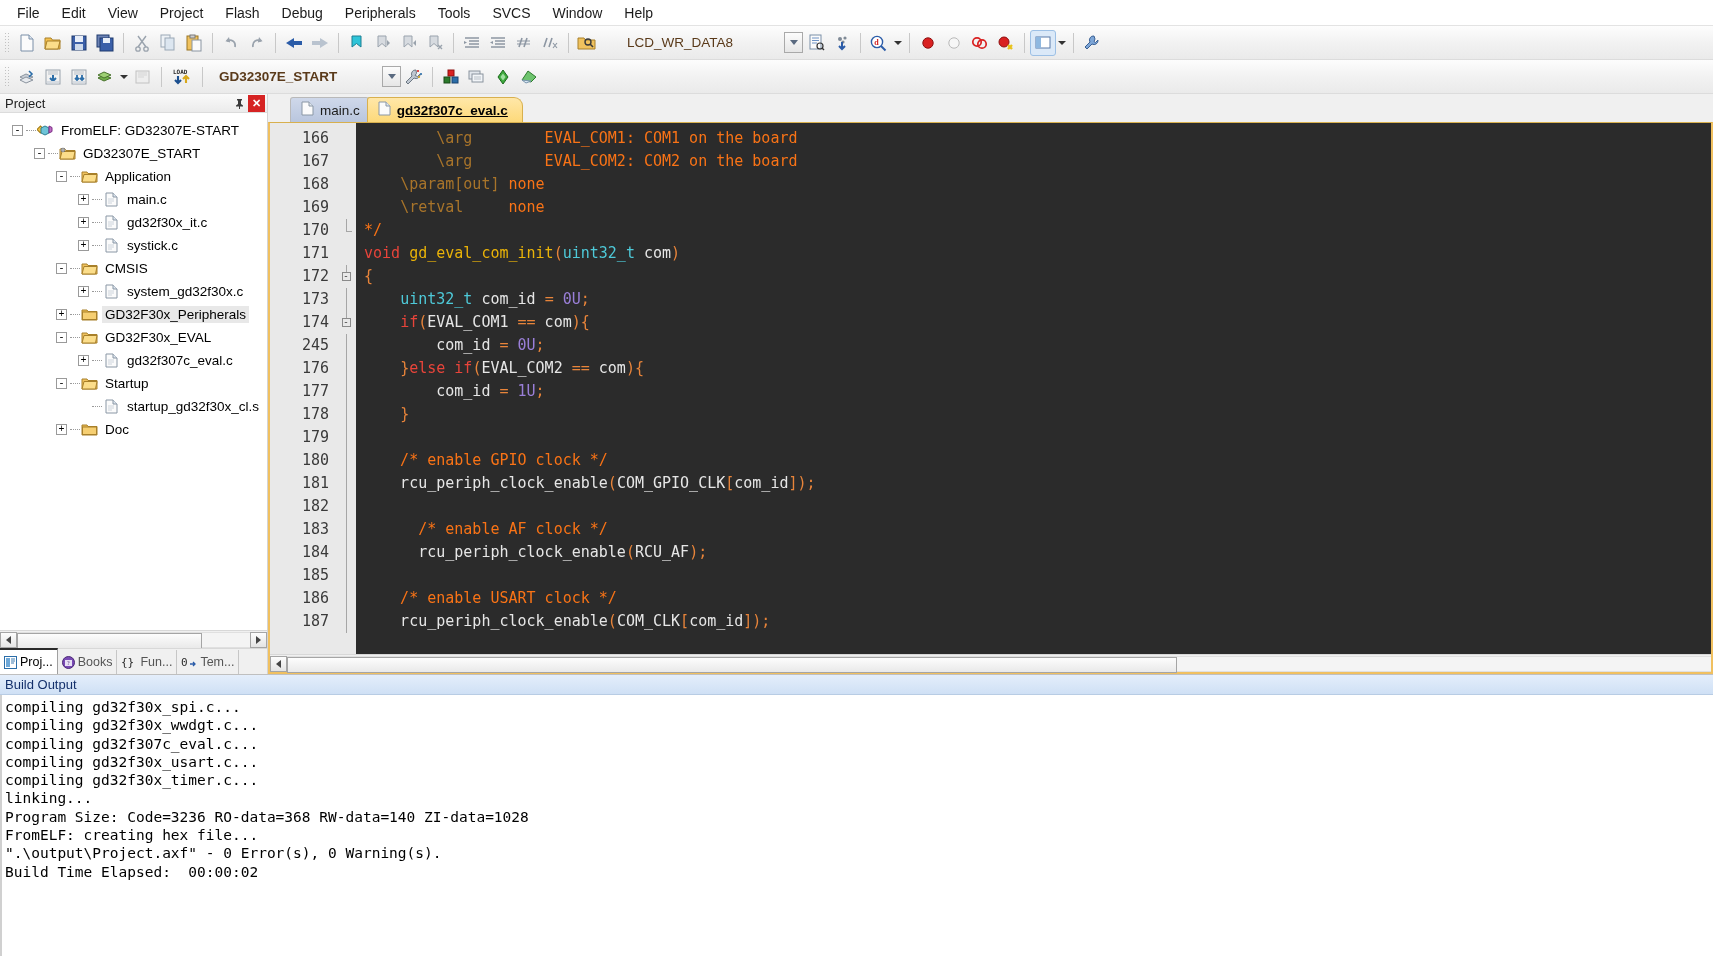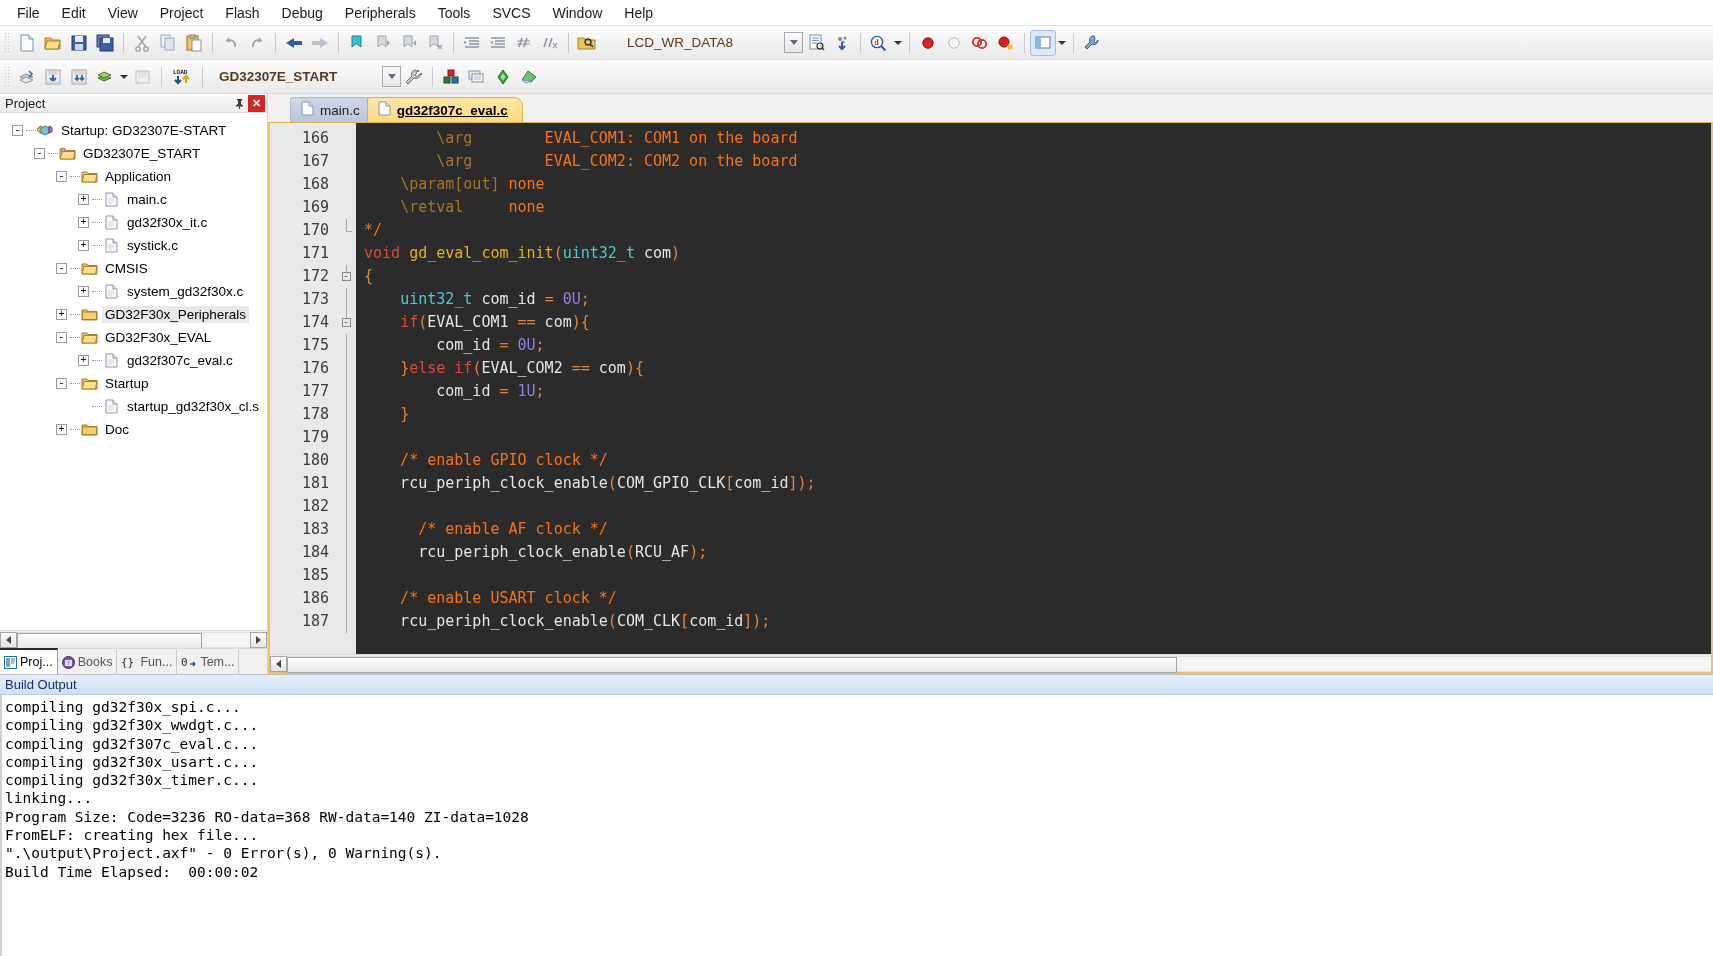--- a/index.html
+++ b/index.html
@@ -544,21 +544,21 @@
             <span style="flex: 0 0 12px; height: 1px;"></span>
             <span class="expander">-</span>
             <span class="dotline"></span>
             <span class="ico">
               <svg width="17" height="15" viewBox="0 0 17 15">
                 <rect x="1" y="4" width="5" height="5" fill="#f0c040" stroke="#a07a14" transform="rotate(45 3.5 6.5)"></rect>
                 <path d="M8 3l4 2v5l-4 2-4-2V5z" fill="#6ec4d8" stroke="#2d7f92"></path>
                 <path d="M12 3l3 1.5v4L12 10z" fill="#bf6ec4" stroke="#7a2d85"></path>
               </svg>
             </span>
-            <span class="lbl">Startup: GD32307E-START</span>
+            <span class="lbl">FromELF: GD32307E-START</span>
           </div>
           <div class="tnode">
             <span style="flex: 0 0 34px; height: 1px;"></span>
             <span class="expander">-</span>
             <span class="dotline"></span>
             <span class="ico">
               <svg width="17" height="15" viewBox="0 0 17 15">
                 <path d="M1 3h5l1 1.5h9V13H1z" fill="#f0c25e" stroke="#a8802a"></path>
                 <path d="M3 5.5h13L14.5 13H1z" fill="#fbdd8a" stroke="#a8802a"></path>
                 <circle cx="4" cy="4" r="2.3" fill="#6a6a6a"></circle>
@@ -792,21 +792,21 @@
           <div class="gutter" id="gutter">
               <div class="ln">166</div>
               <div class="ln">167</div>
               <div class="ln">168</div>
               <div class="ln">169</div>
               <div class="ln">170</div>
               <div class="ln">171</div>
               <div class="ln">172</div>
               <div class="ln">173</div>
               <div class="ln">174</div>
-              <div class="ln">175</div>
+              <div class="ln">245</div>
               <div class="ln">176</div>
               <div class="ln">177</div>
               <div class="ln">178</div>
               <div class="ln">179</div>
               <div class="ln">180</div>
               <div class="ln">181</div>
               <div class="ln">182</div>
               <div class="ln">183</div>
               <div class="ln">184</div>
               <div class="ln">185</div>

